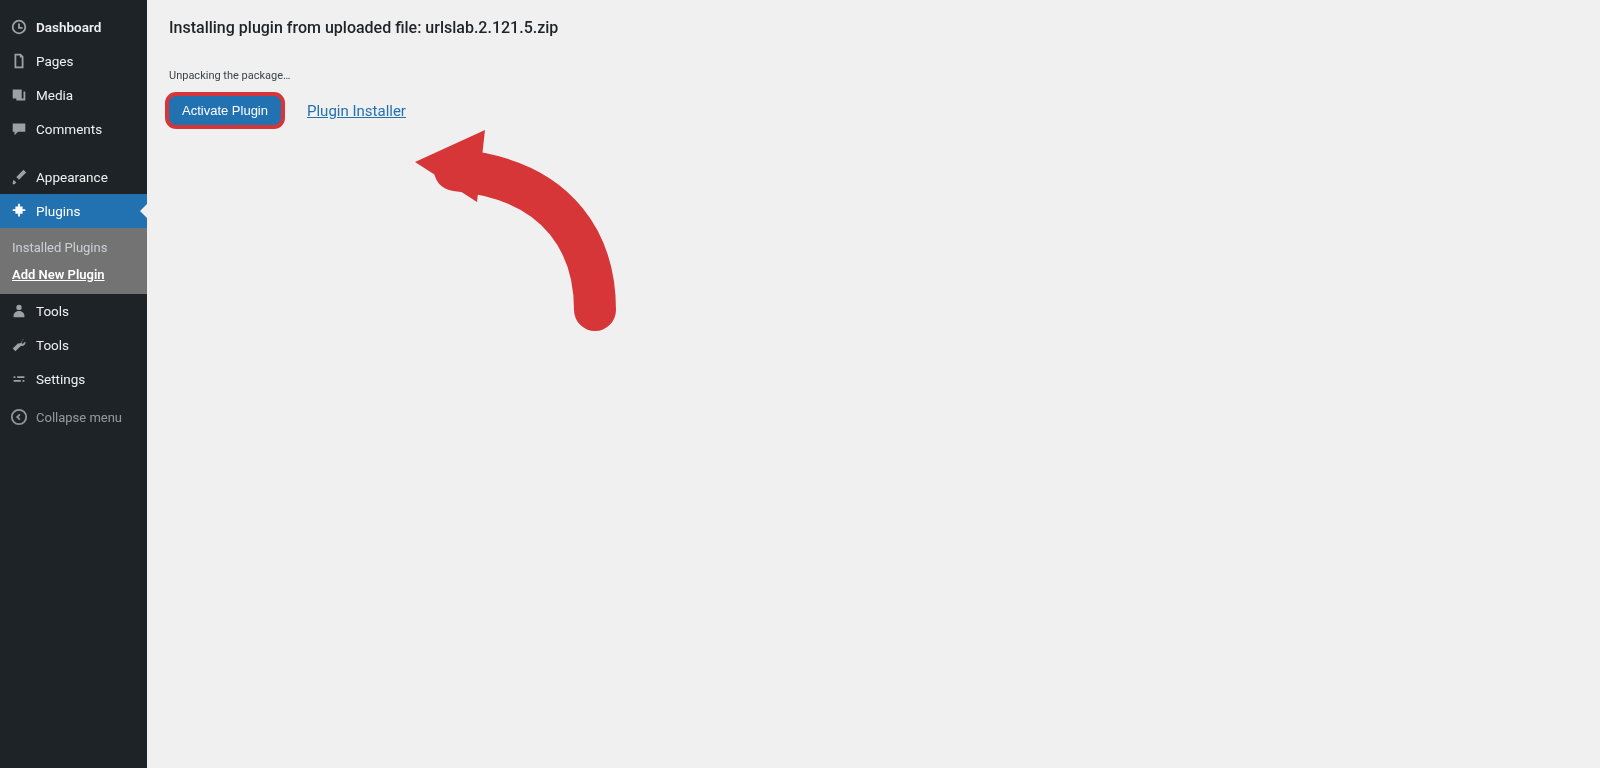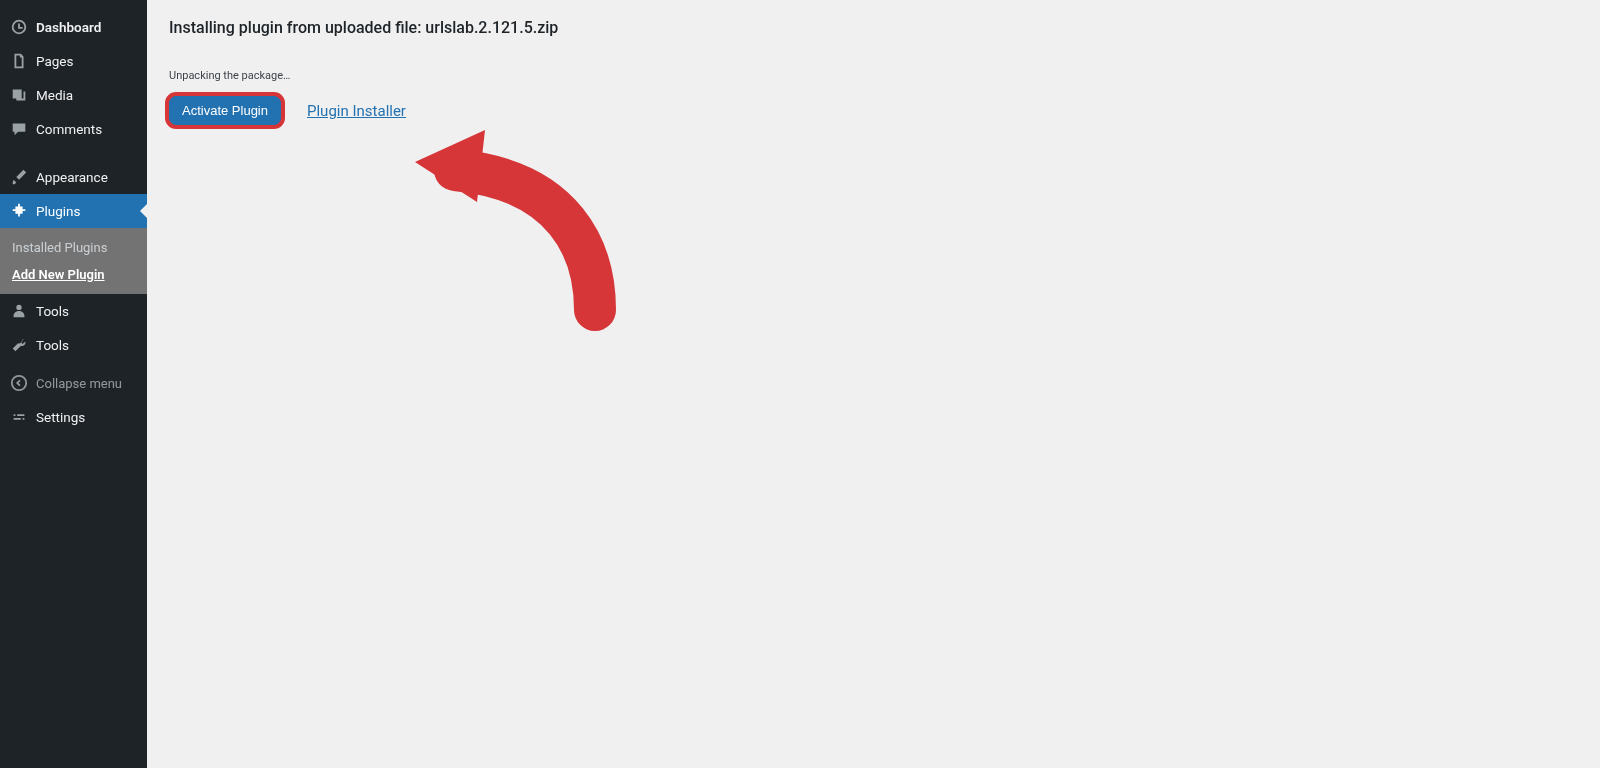--- a/index.html
+++ b/index.html
@@ -218,37 +218,37 @@
 
   <div class="sidebar-item">
     <span class="icon">
       <svg width="18" height="18" viewBox="0 0 20 20" fill="currentColor">
           <path d="M14 3a4 4 0 01-5 5l-6 6 3 3 6-6a4 4 0 005-5l-3 3-2-2 3-3-1-1z"></path>
         </svg>
     </span>
     <span class="label">Tools</span>
   </div>
 
+  <div class="sidebar-item">
+    <span class="icon">
+      <svg width="18" height="18" viewBox="0 0 20 20" fill="currentColor">
+          <path d="M4 7h2v2H4V7zm4 0h8v2H8V7zM4 11h8v2H4v-2zm10 0h2v2h-2v-2z"></path>
+        </svg>
+    </span>
+    <span class="label">Settings</span>
+  </div>
+
   <div class="sidebar-item collapse-item">
     <span class="icon">
       <svg width="18" height="18" viewBox="0 0 20 20" fill="currentColor">
           <circle cx="10" cy="10" r="8" fill="none" stroke="currentColor" stroke-width="2"></circle>
           <path d="M11 7l-3 3 3 3" fill="none" stroke="currentColor" stroke-width="2"></path>
         </svg>
     </span>
     <span class="label">Collapse menu</span>
-  </div>
-
-  <div class="sidebar-item">
-    <span class="icon">
-      <svg width="18" height="18" viewBox="0 0 20 20" fill="currentColor">
-          <path d="M4 7h2v2H4V7zm4 0h8v2H8V7zM4 11h8v2H4v-2zm10 0h2v2h-2v-2z"></path>
-        </svg>
-    </span>
-    <span class="label">Settings</span>
   </div>
 
 </nav>
 
 <main class="main">
 
   <h1 class="page-title">Installing plugin from uploaded file: urlslab.2.121.5.zip</h1>
 
   <p class="status-line">Unpacking the package…</p>
 

